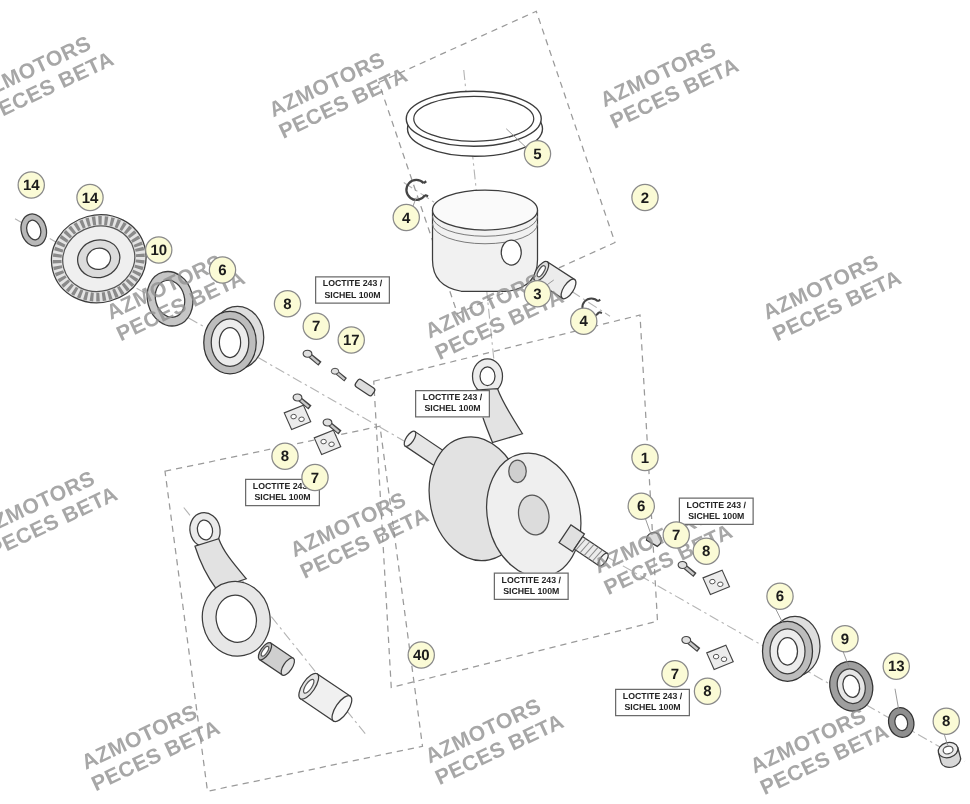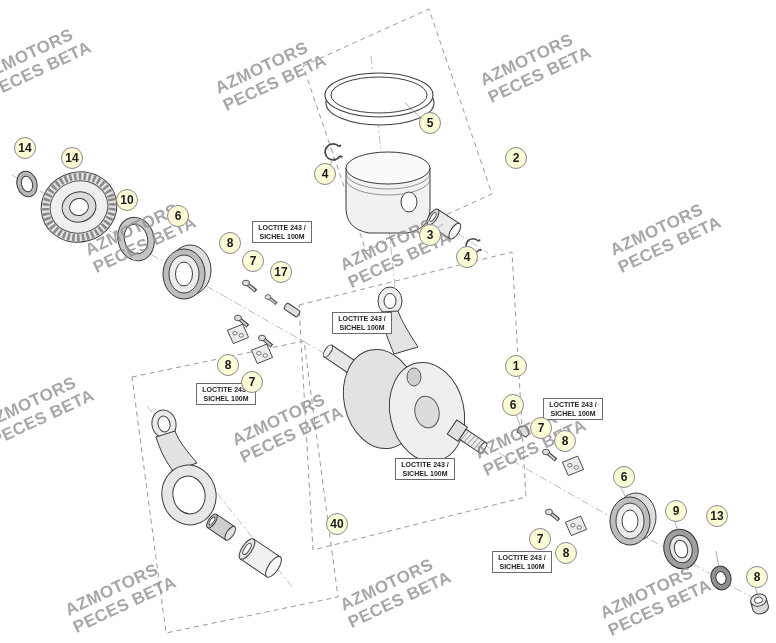--- a/index.html
+++ b/index.html
@@ -309,19 +309,19 @@
   <div class="callout" style="left:419px;top:224px">3</div>
   <div class="callout" style="left:456px;top:246px">4</div>
   <div class="callout" style="left:217px;top:354px">8</div>
   <div class="callout" style="left:241px;top:371px">7</div>
   <div class="callout" style="left:505px;top:355px">1</div>
   <div class="callout" style="left:502px;top:394px">6</div>
   <div class="callout" style="left:530px;top:417px">7</div>
   <div class="callout" style="left:554px;top:430px">8</div>
   <div class="callout" style="left:613px;top:466px">6</div>
   <div class="callout" style="left:665px;top:500px">9</div>
-  <div class="callout" style="left:706px;top:505px">13</div>
+  <div class="callout" style="left:706px;top:522px">13</div>
   <div class="callout" style="left:746px;top:566px">8</div>
   <div class="callout" style="left:326px;top:513px">40</div>
   <div class="callout" style="left:529px;top:528px">7</div>
   <div class="callout" style="left:555px;top:542px">8</div>
 
 </div>
 
 </body></html>

